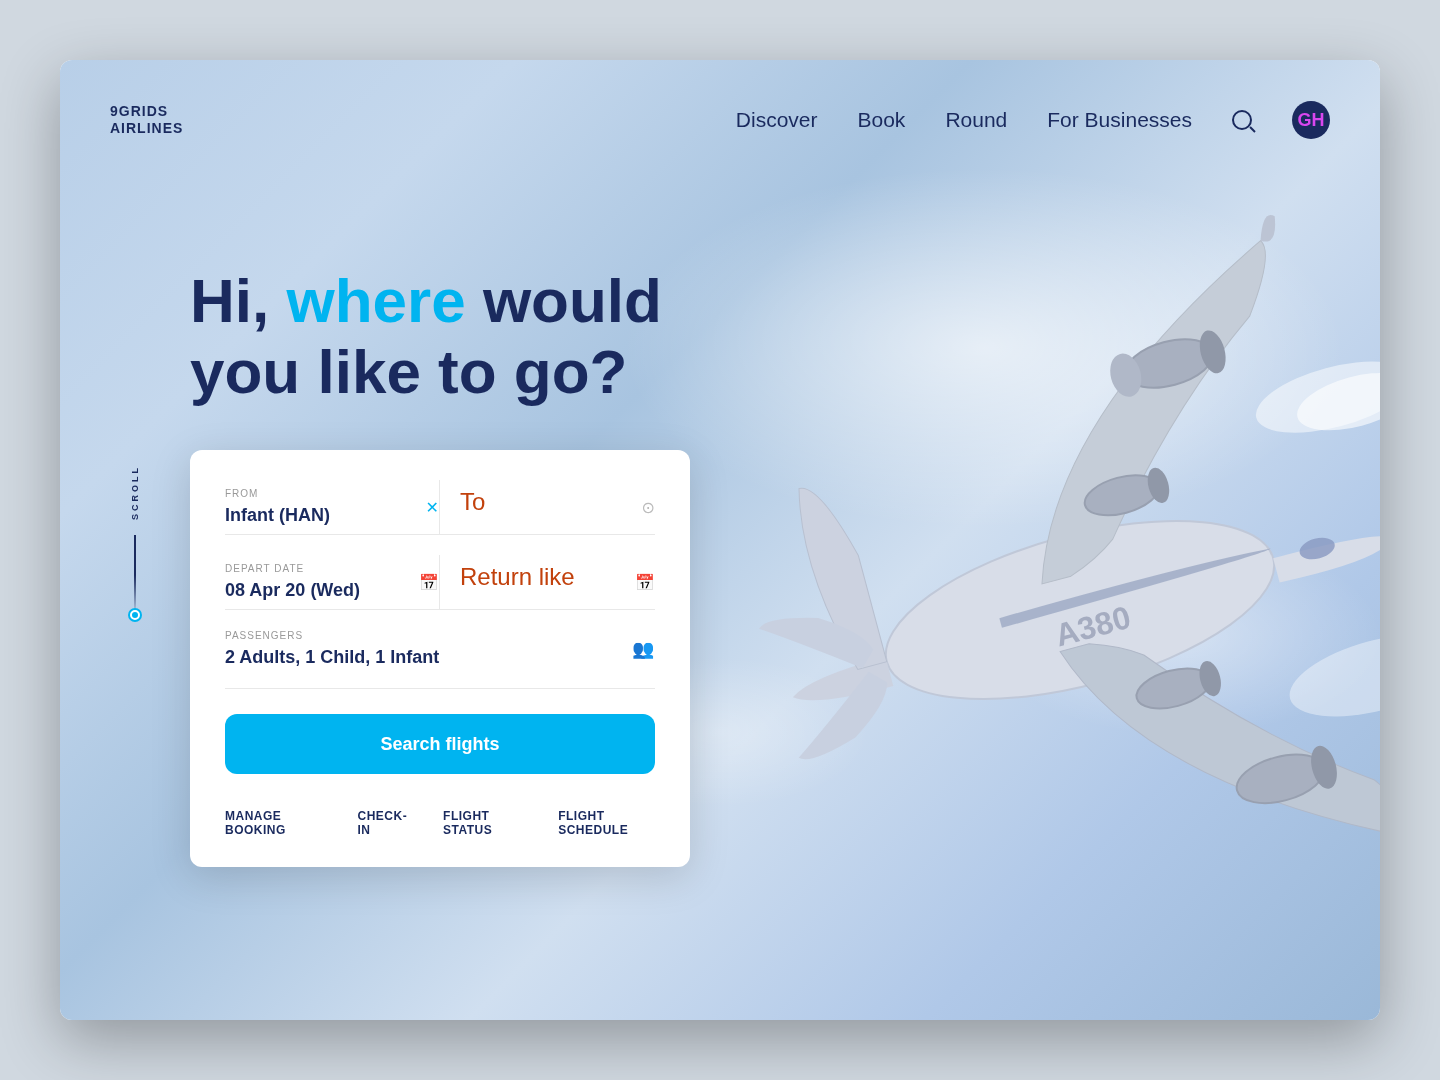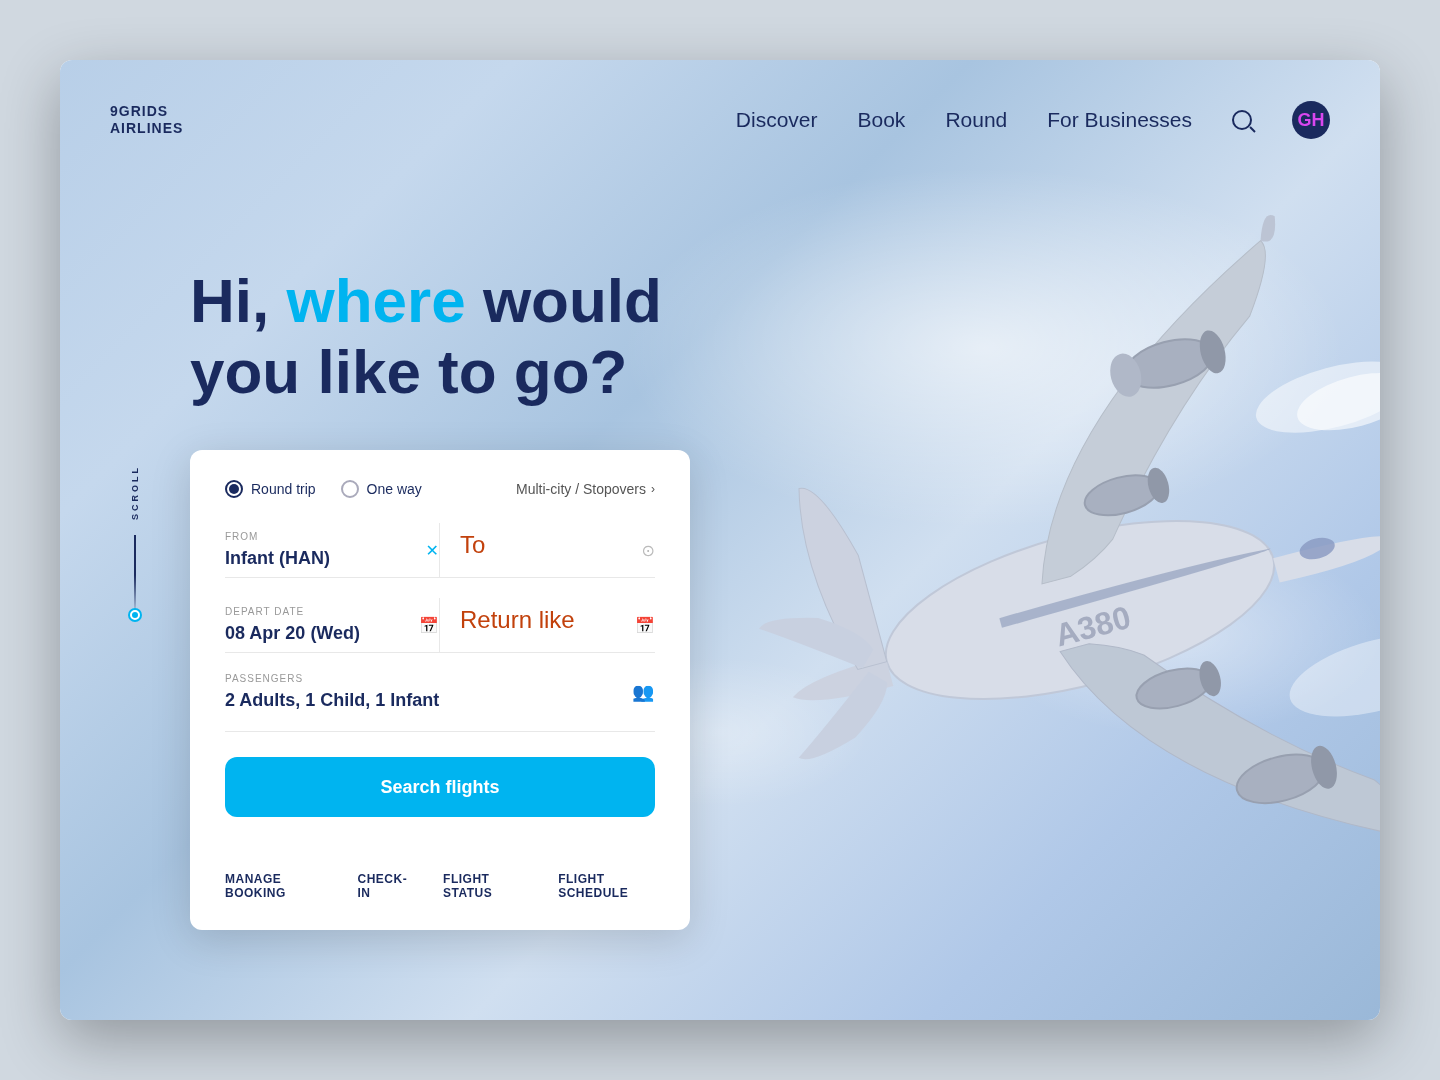--- a/index.html
+++ b/index.html
@@ -310,21 +310,20 @@
       padding-top: 5px;
     }
 
     .bottom-link {
       font-size: 12px;
       font-weight: 700;
       color: #1a2a5e;
       letter-spacing: 0.5px;
       cursor: pointer;
       text-transform: uppercase;
-      margin-top: 20px;
     }
 
     
     .scroll-indicator {
       position: absolute;
       left: 70px;
       top: 50%;
       transform: translateY(-50%);
       display: flex;
       flex-direction: column;
@@ -444,36 +443,20 @@
 
     <div class="hero-text">
       <div class="hero-title">
         <span>Hi, </span><span class="highlight">where</span><span> would<br>you like to go?</span>
       </div>
     </div>
 
     <div class="search-card">
 
       
-      <div class="trip-type-row">
-        <div class="trip-option">
-          <div class="radio-outer">
-            <div class="radio-inner"></div>
-          </div>
-          <span>Round trip</span>
-        </div>
-        <div class="trip-option">
-          <div class="radio-outer-empty"></div>
-          <span>One way</span>
-        </div>
-        <div class="multi-city-link">
-          <span>Multi-city / Stopovers</span>
-          <span class="chevron-right">›</span>
-        </div>
-      </div>
 
       
       <div class="form-row">
         <div class="form-field">
           <div class="field-label">FROM</div>
           <div class="field-value">Infant (HAN)</div>
           <span class="field-icon">✕</span>
         </div>
         <div class="form-field">
           <div class="field-placeholder">To</div>

